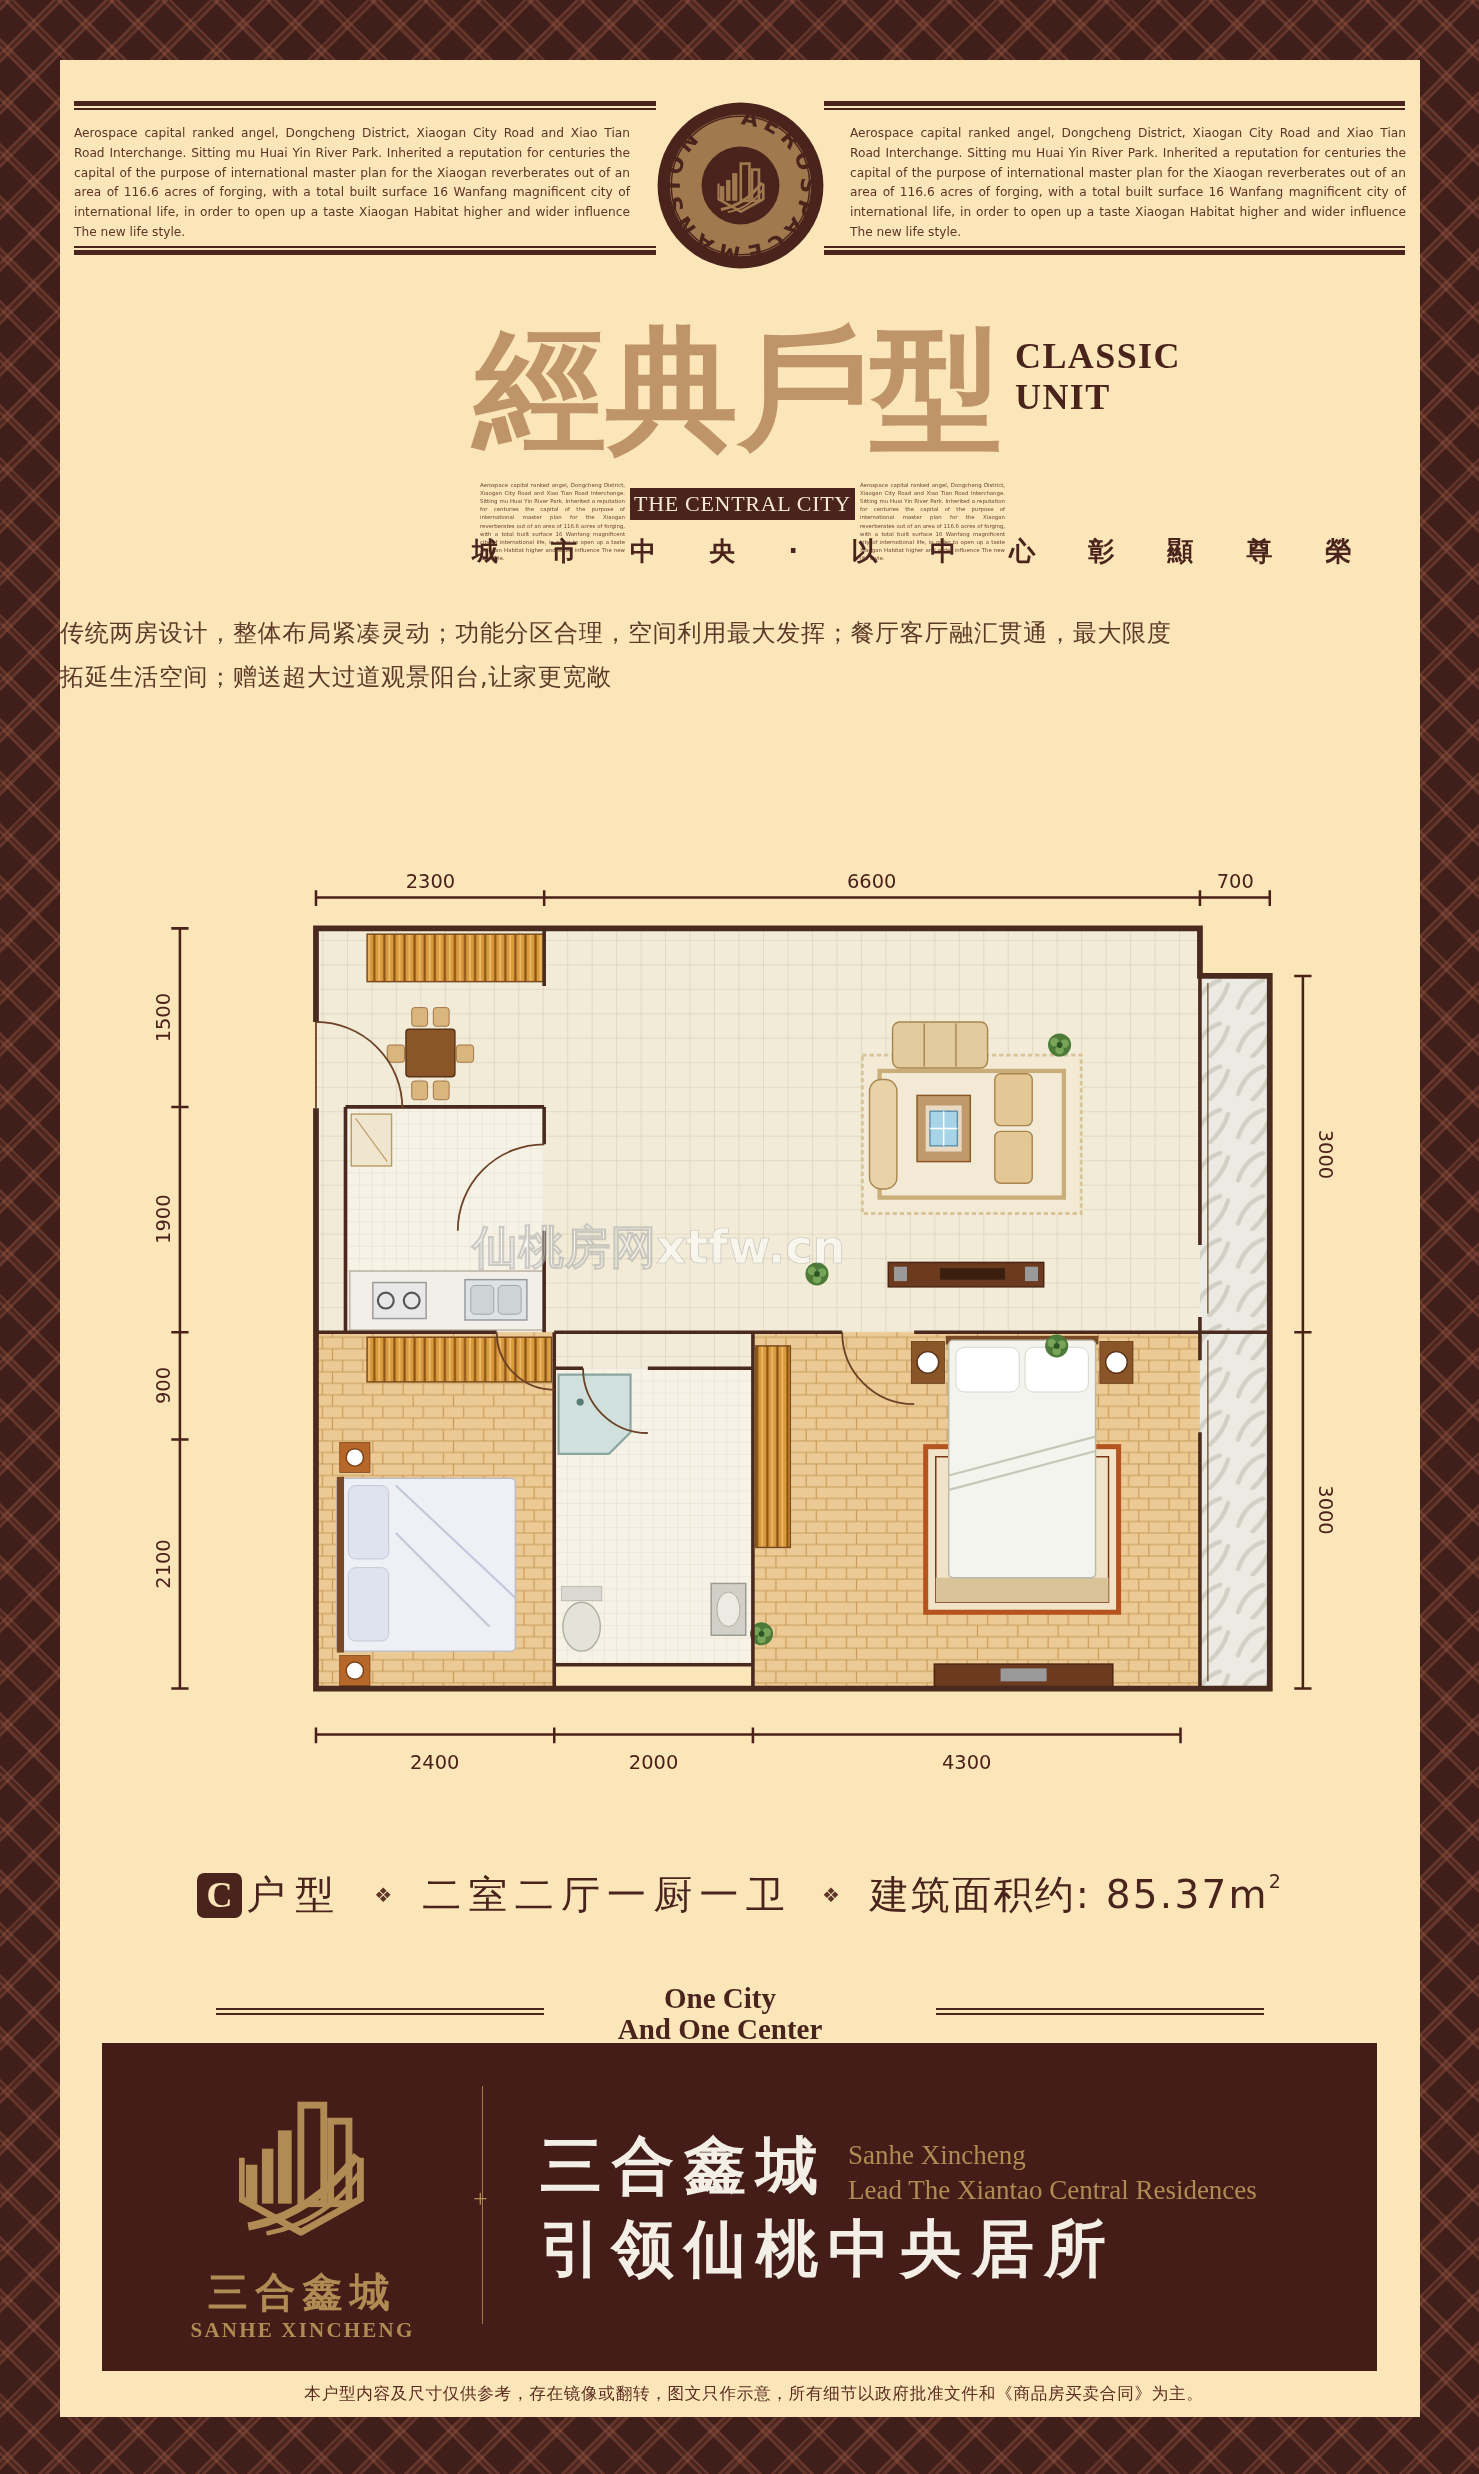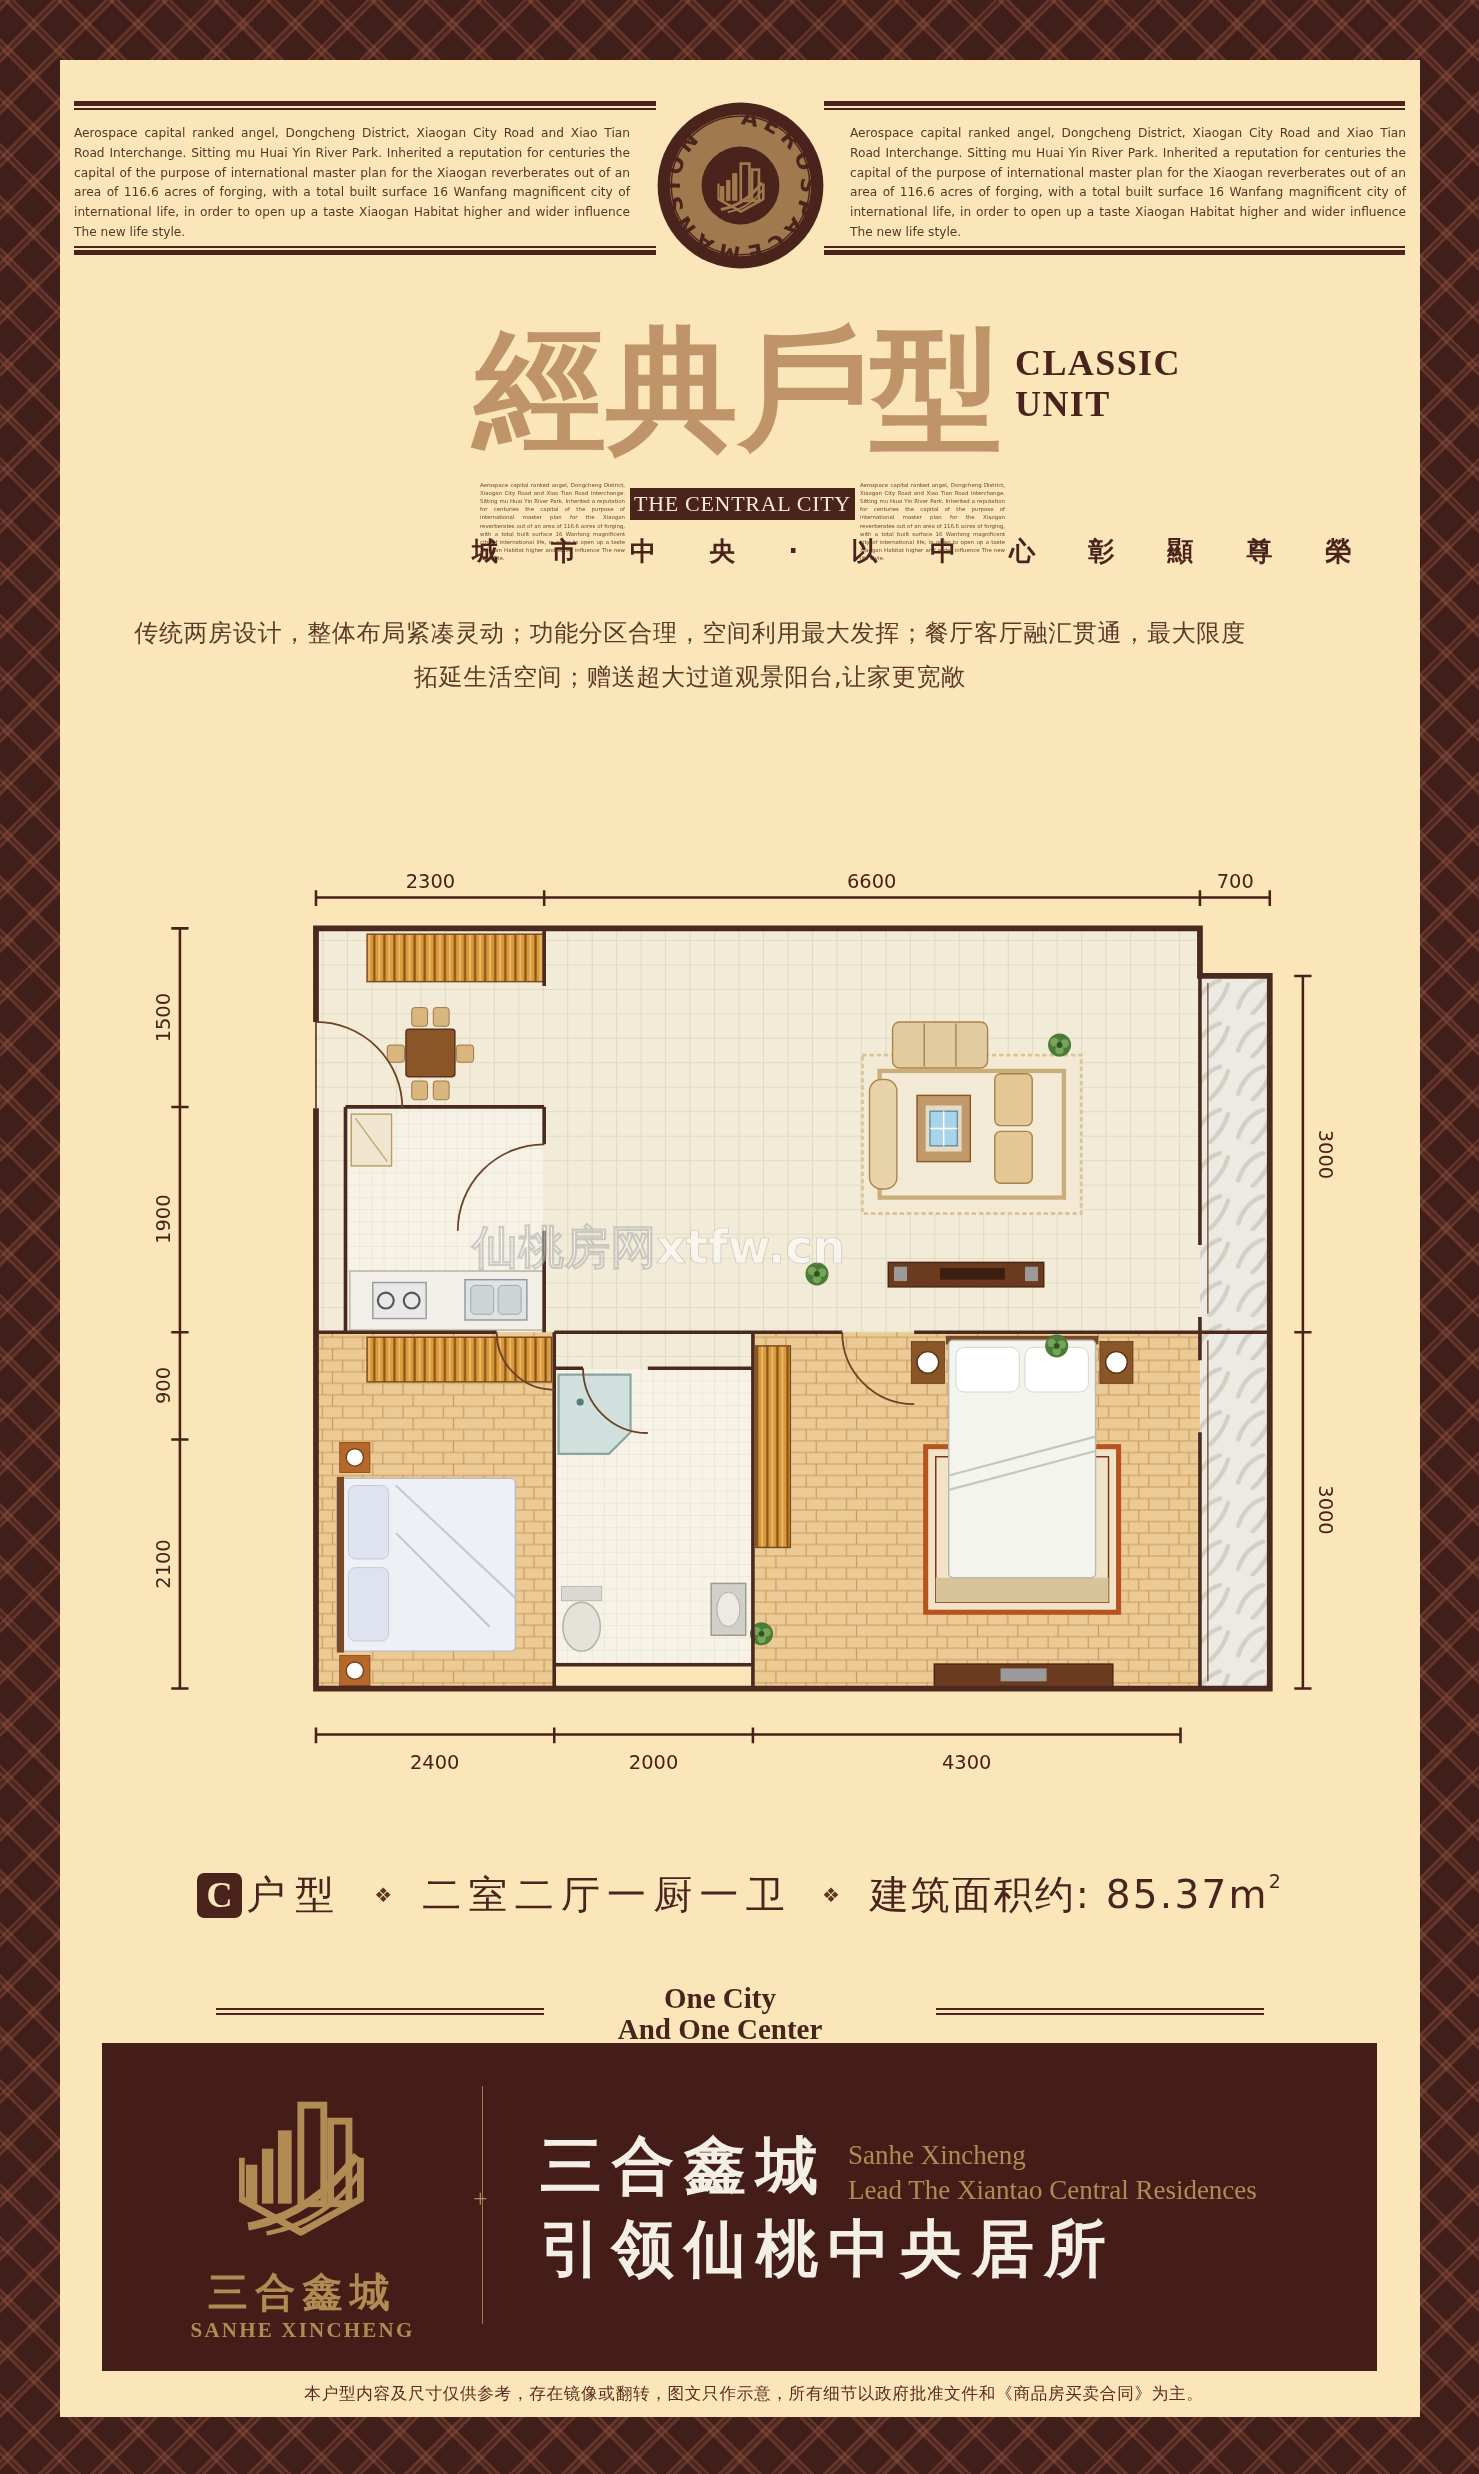--- a/index.html
+++ b/index.html
@@ -15,21 +15,21 @@
   .abs{position:absolute;}
   .rule-top{height:2.2px;border-top:5px solid #4a241c;border-bottom:2.2px solid #4a241c;}
   .rule-bot{height:2.2px;border-top:2.2px solid #4a241c;border-bottom:5px solid #4a241c;}
   .intro{width:556px;font-size:12.2px;line-height:1.62;color:#5d3526;text-align:justify;}
   .main-title{font-family:"DejaVu Serif","Liberation Serif",serif;font-size:132px;font-weight:bold;color:#bf9468;letter-spacing:0px;line-height:1;white-space:nowrap;}
   .classic{font-family:"Liberation Serif",serif;font-size:36px;font-weight:600;letter-spacing:1.4px;line-height:1.15;color:#4a241c;}
   .ccbox{width:225px;height:32px;background:#4a241c;color:#f7ead2;font-family:"Liberation Serif",serif;
          font-weight:normal;font-size:22px;letter-spacing:0.7px;display:flex;align-items:center;justify-content:center;white-space:nowrap;}
   .microtext{width:145px;font-size:5.4px;line-height:1.5;color:#6b4433;text-align:justify;}
   .spaced-sub{font-size:26px;color:#4a241c;letter-spacing:22px;white-space:nowrap;font-weight:600;}
-  .desc{width:1260px;text-align:center;font-size:24px;color:#5d3a28;letter-spacing:0.7px;line-height:1.85;}
+  .desc{width:1260px;font-size:24px;color:#5d3a28;letter-spacing:0.7px;line-height:1.85;}
   .unit-row{width:1480px;display:flex;align-items:center;justify-content:center;font-size:39px;color:#4a241c;}
   .c-badge{width:45px;height:45px;background:#4a241c;border-radius:7.2px;color:#fbe6ba;display:flex;align-items:center;justify-content:center;
            font-family:"Liberation Serif",serif;font-weight:bold;font-size:36px;}
   .diamond{font-size:20px;color:#5d3526;margin:0 30px;}
   .unit-label{letter-spacing:10px;margin-left:4.3px;}
   .rooms{letter-spacing:7.2px;}
   .area{letter-spacing:2.2px;}
   .area sup{font-size:19px;vertical-align:20px;}
   .tagline{width:1440px;text-align:center;font-family:"Liberation Serif",serif;font-weight:bold;font-size:29px;line-height:1.08;color:#4a241c;}
   .tag-rule{width:328px;height:2.9px;border-top:2.9px solid #4a241c;border-bottom:2.9px solid #4a241c;}
@@ -76,21 +76,21 @@
     <circle cx="120" cy="120" r="98" fill="#a07a4e"></circle>
     <circle cx="120" cy="120" r="96" fill="none" stroke="#4a241c" stroke-width="2"></circle>
     <circle cx="120" cy="120" r="54" fill="#4a241c"></circle>
     <text font-size="30" font-family="Liberation Serif,serif" font-weight="bold" fill="#4a241c" letter-spacing="7">
       <textPath href="#ringPath">AEROSPACEMANSION</textPath>
     </text>
     <use href="#bglyph" x="88" y="86" width="66" height="72" style="color:#a07a4e"></use>
   </svg>
 
   <div class="abs main-title" style="left:474px;top:323px;">經典戶型</div>
-  <div class="abs classic" style="left:1015px;top:343px;">
+  <div class="abs classic" style="left:1015px;top:336px;">
     <div>CLASSIC</div>
     <div>UNIT</div>
   </div>
   <div class="abs ccbox" style="left:630px;top:488px;">THE CENTRAL CITY</div>
   <div class="abs microtext" style="left:480px;top:481px;">Aerospace capital ranked angel, Dongcheng District, Xiaogan City Road and Xiao Tian Road Interchange. Sitting mu Huai Yin River Park. Inherited a reputation for centuries the capital of the purpose of international master plan for the Xiaogan reverberates out of an area of 116.6 acres of forging, with a total built surface 16 Wanfang magnificent city of international life, in order to open up a taste Xiaogan Habitat higher and wider influence The new life style.</div>
   <div class="abs microtext" style="left:860px;top:481px;">Aerospace capital ranked angel, Dongcheng District, Xiaogan City Road and Xiao Tian Road Interchange. Sitting mu Huai Yin River Park. Inherited a reputation for centuries the capital of the purpose of international master plan for the Xiaogan reverberates out of an area of 116.6 acres of forging, with a total built surface 16 Wanfang magnificent city of international life, in order to open up a taste Xiaogan Habitat higher and wider influence The new life style.</div>
   <div class="abs spaced-sub" style="left:472px;top:534px;">城 市 中 央 · 以 中 心 彰 顯 尊 榮</div>
 
   <div class="abs desc" style="left:60px;top:611px;">
     <div>传统两房设计，整体布局紧凑灵动；功能分区合理，空间利用最大发挥；餐厅客厅融汇贯通，最大限度</div>

